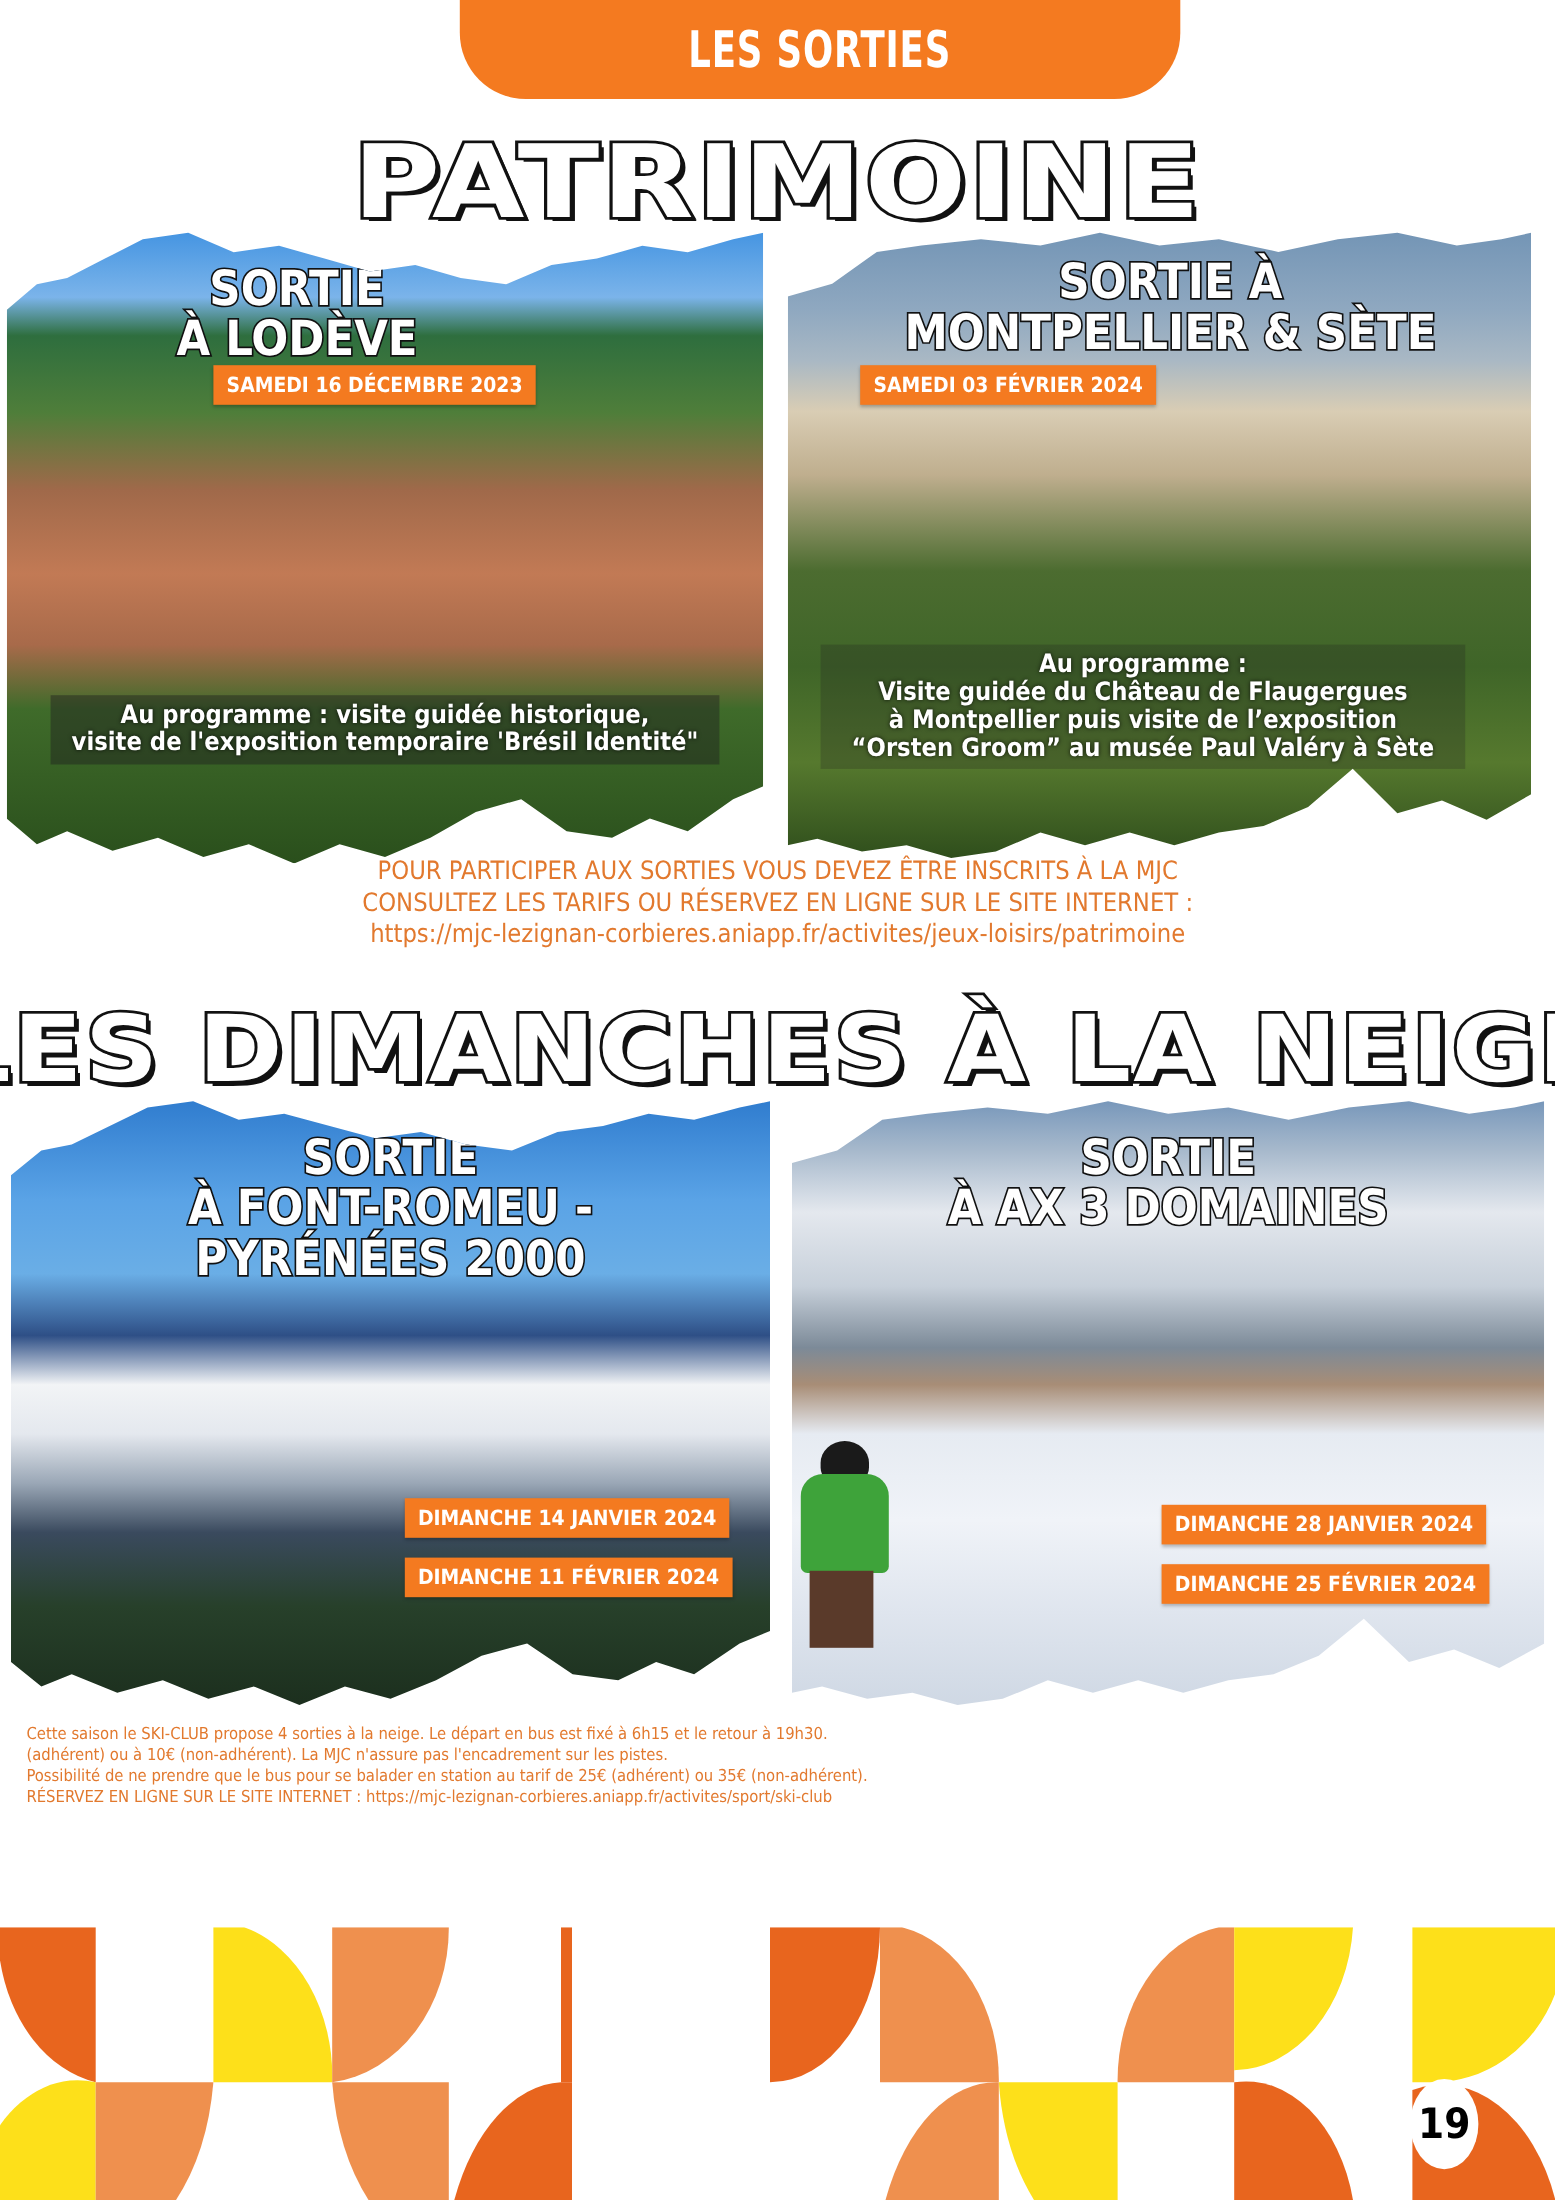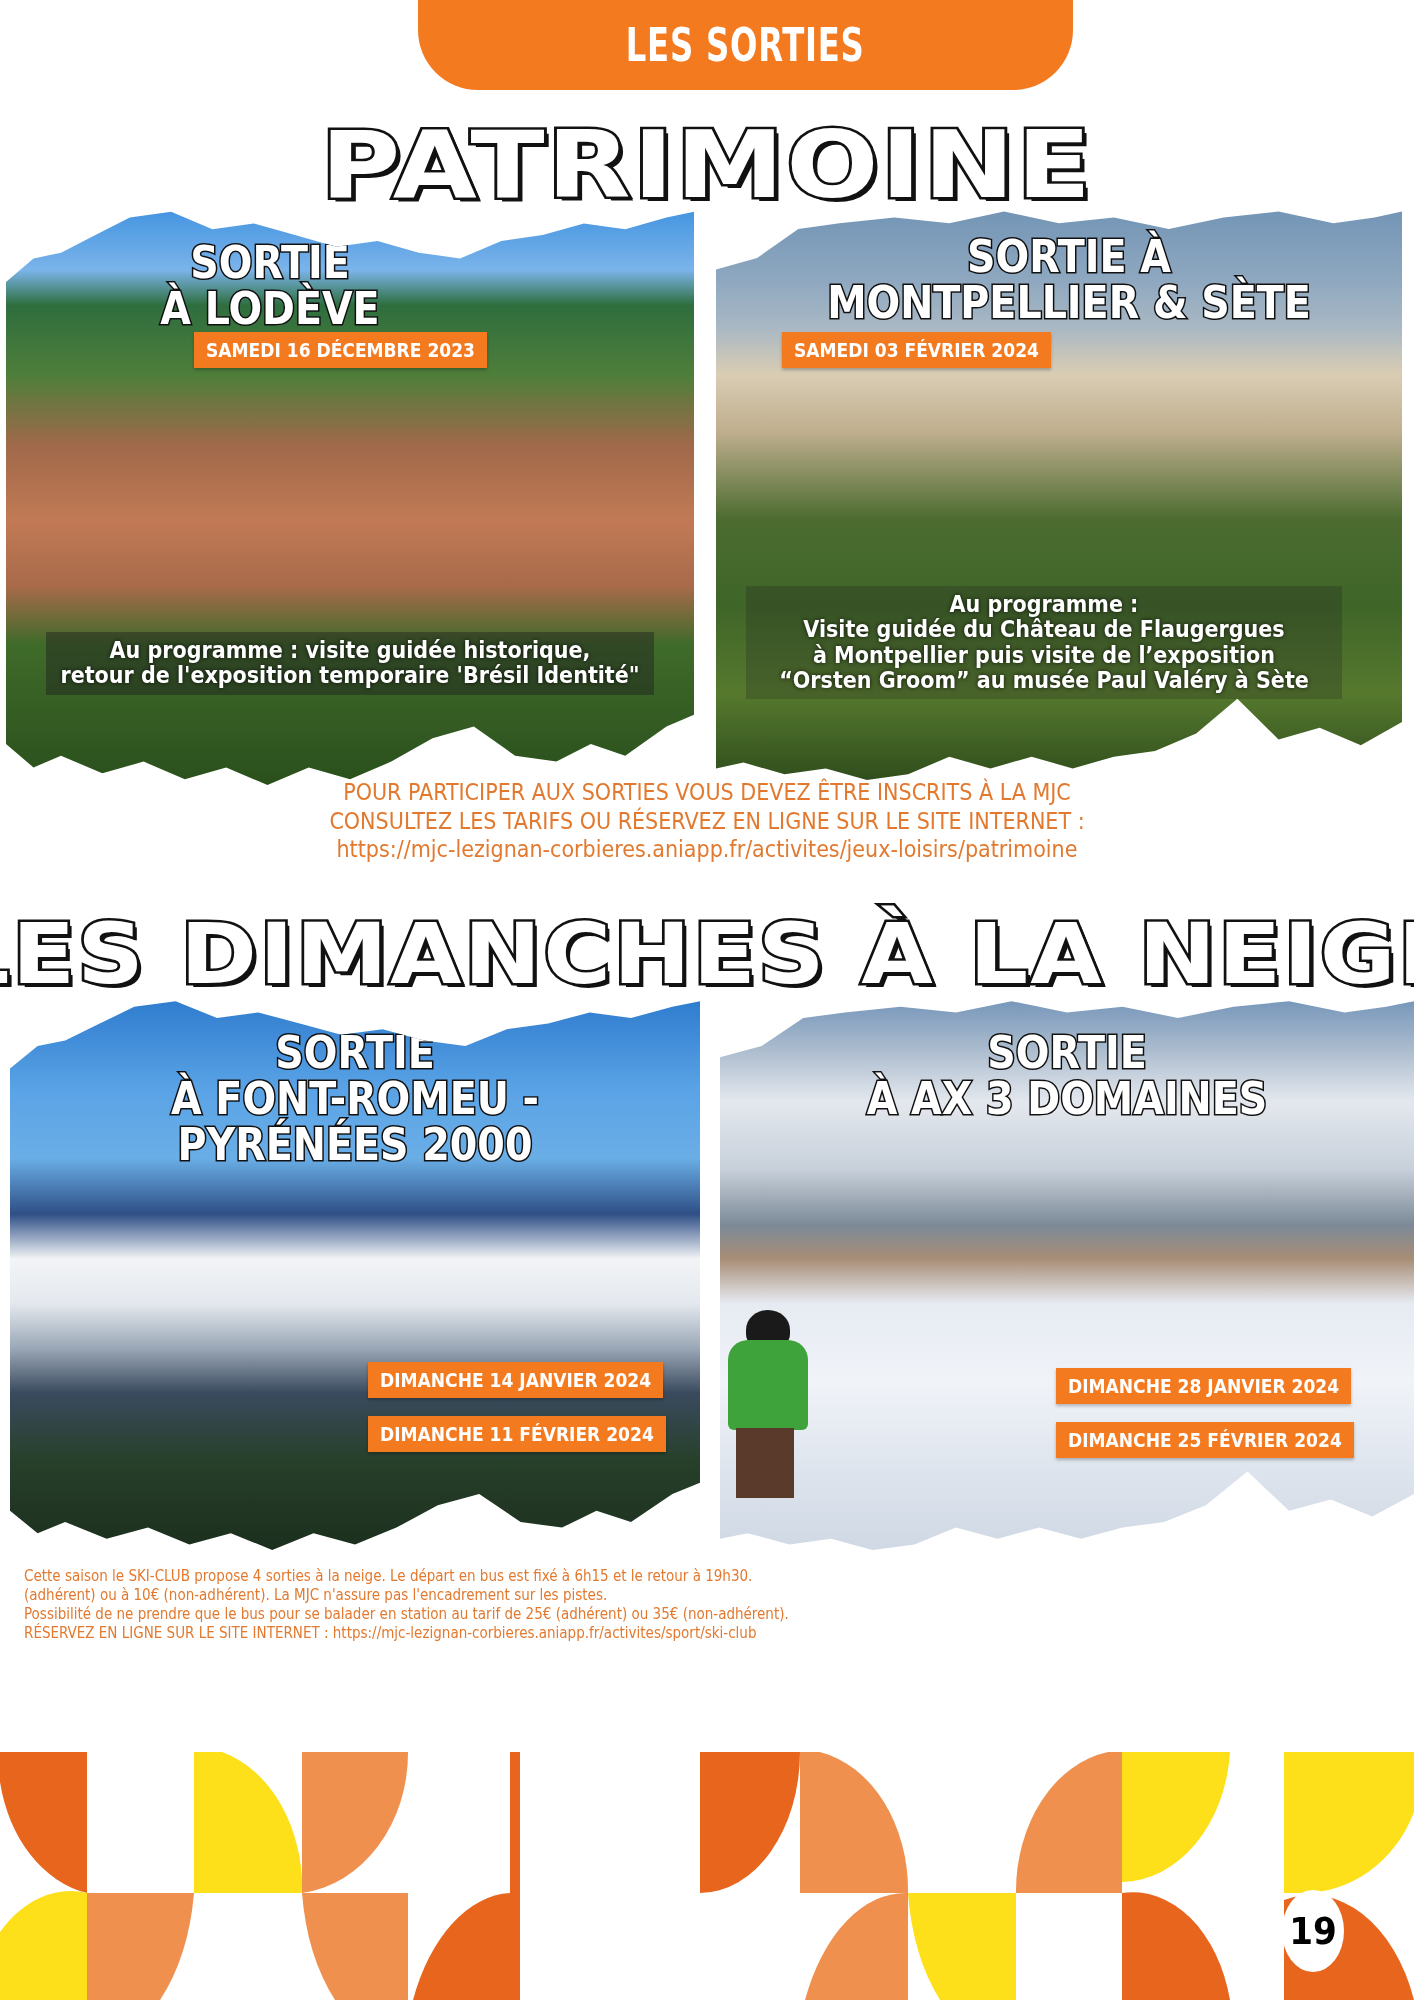--- a/index.html
+++ b/index.html
@@ -27,21 +27,21 @@
     letter-spacing: 2px;
   }
   .title-patrimoine { top: 112px; font-size: 92px; transform: scaleX(1.18); }
   .title-neige { top: 905px; font-size: 84px; transform: scaleX(1.1); }
 
   .photo {
     position: absolute; overflow: hidden;
   }
   .photo .bg { position: absolute; inset: 0; }
   .torn-a { clip-path: polygon(0% 14%, 4% 10%, 8% 9%, 13% 6%, 18% 3%, 24% 2%, 30% 5%, 36% 4%, 42% 6%, 48% 8%, 54% 7%, 60% 9%, 66% 10%, 72% 7%, 78% 6%, 84% 4%, 90% 5%, 96% 3%, 100% 2%, 100% 88%, 96% 90%, 90% 95%, 85% 93%, 80% 96%, 74% 95%, 68% 90%, 62% 92%, 56% 96%, 50% 99%, 44% 97%, 38% 100%, 32% 97%, 26% 99%, 20% 96%, 14% 98%, 8% 95%, 4% 97%, 0% 93%); }
-  .torn-b { clip-path: polygon(0% 12%, 6% 10%, 12% 5%, 18% 4%, 26% 3%, 34% 4%, 42% 2%, 50% 4%, 58% 3%, 66% 5%, 74% 3%, 82% 2%, 90% 4%, 96% 3%, 100% 2%, 100% 90%, 94% 94%, 88% 91%, 82% 93%, 76% 86%, 70% 92%, 64% 95%, 58% 96%, 52% 98%, 46% 96%, 40% 98%, 34% 96%, 28% 99%, 22% 100%, 16% 98%, 10% 99%, 4% 97%, 0% 98%); padding-left: 10px; }
+  .torn-b { clip-path: polygon(0% 12%, 6% 10%, 12% 5%, 18% 4%, 26% 3%, 34% 4%, 42% 2%, 50% 4%, 58% 3%, 66% 5%, 74% 3%, 82% 2%, 90% 4%, 96% 3%, 100% 2%, 100% 90%, 94% 94%, 88% 91%, 82% 93%, 76% 86%, 70% 92%, 64% 95%, 58% 96%, 52% 98%, 46% 96%, 40% 98%, 34% 96%, 28% 99%, 22% 100%, 16% 98%, 10% 99%, 4% 97%, 0% 98%); }
 
   .photo-lodeve { left: 6px; top: 200px; width: 688px; height: 585px; }
   .photo-lodeve .bg {
     background:
       linear-gradient(180deg, #3b8fe0 0%, #7bb4ea 12%, #2e6e3e 18%, #4f7e3a 30%, #a0694a 42%, #c27a55 55%, #a86a4a 66%, #3f6b2a 76%, #2a4f1c 100%);
   }
   .photo-montpellier { left: 716px; top: 200px; width: 676px; height: 580px; }
   .photo-montpellier .bg {
     background:
       linear-gradient(180deg, #6f92b4 0%, #8fa8c0 14%, #a9b8c4 22%, #d9cdb4 30%, #bfae8e 40%, #4c6c30 55%, #3f6528 70%, #56792e 85%, #2f4e1c 100%);
@@ -125,21 +125,21 @@
 
 <div class="photo photo-lodeve torn-a">
   <div class="bg"></div>
   <div class="photo-caption cap-lodeve">
     <span class="ln">SORTIE</span>
     <span class="ln">À LODÈVE</span>
   </div>
   <div class="date-pill" style="left:188px; top:132px;">SAMEDI 16 DÉCEMBRE 2023</div>
   <div class="prog-box prog-lodeve">
     <span class="ln">Au programme :  visite guidée historique,</span>
-    <span class="ln">retour de l'exposition temporaire 'Brésil Identité"</span>
+    <span class="ln">visite de l'exposition temporaire 'Brésil Identité"</span>
   </div>
 </div>
 
 <div class="photo photo-montpellier torn-b">
   <div class="bg"></div>
   <div class="photo-caption cap-montpellier">
     <span class="ln">SORTIE À</span>
     <span class="ln">MONTPELLIER &amp; SÈTE</span>
   </div>
   <div class="date-pill" style="left:66px; top:132px;">SAMEDI 03 FÉVRIER 2024</div>

